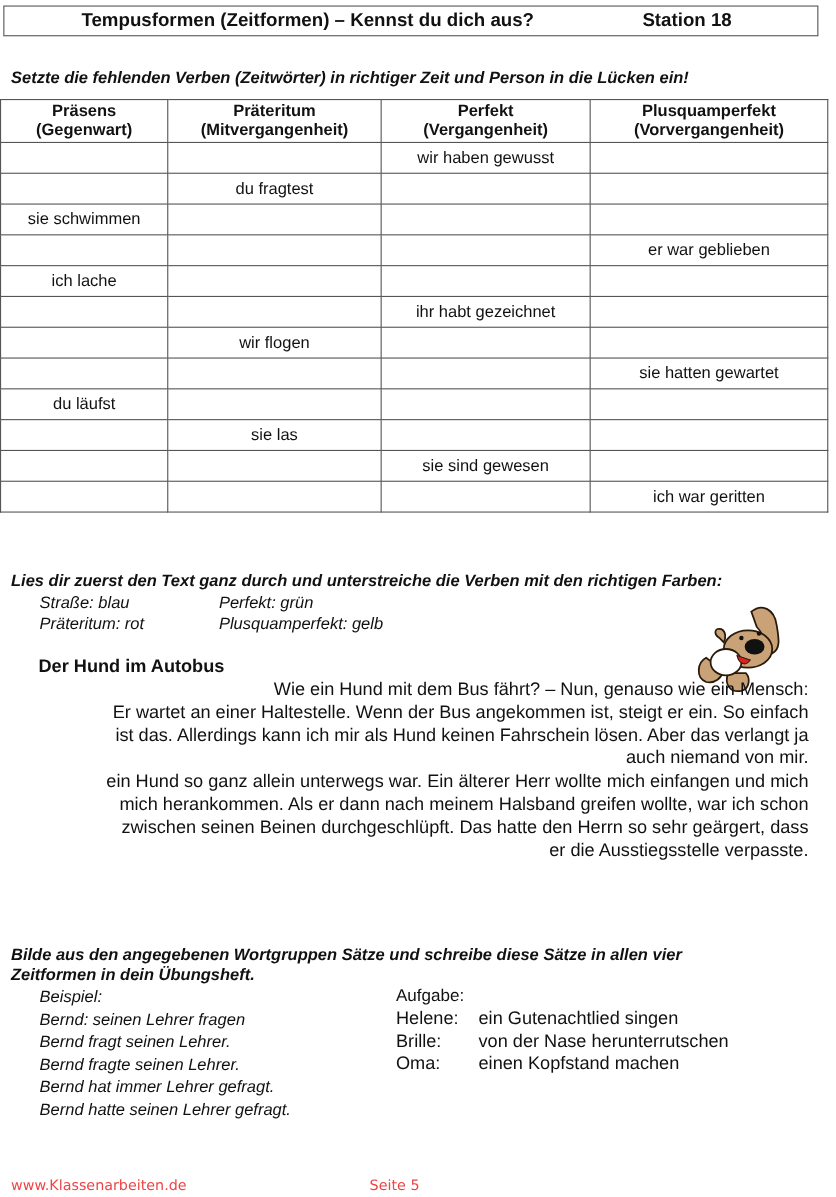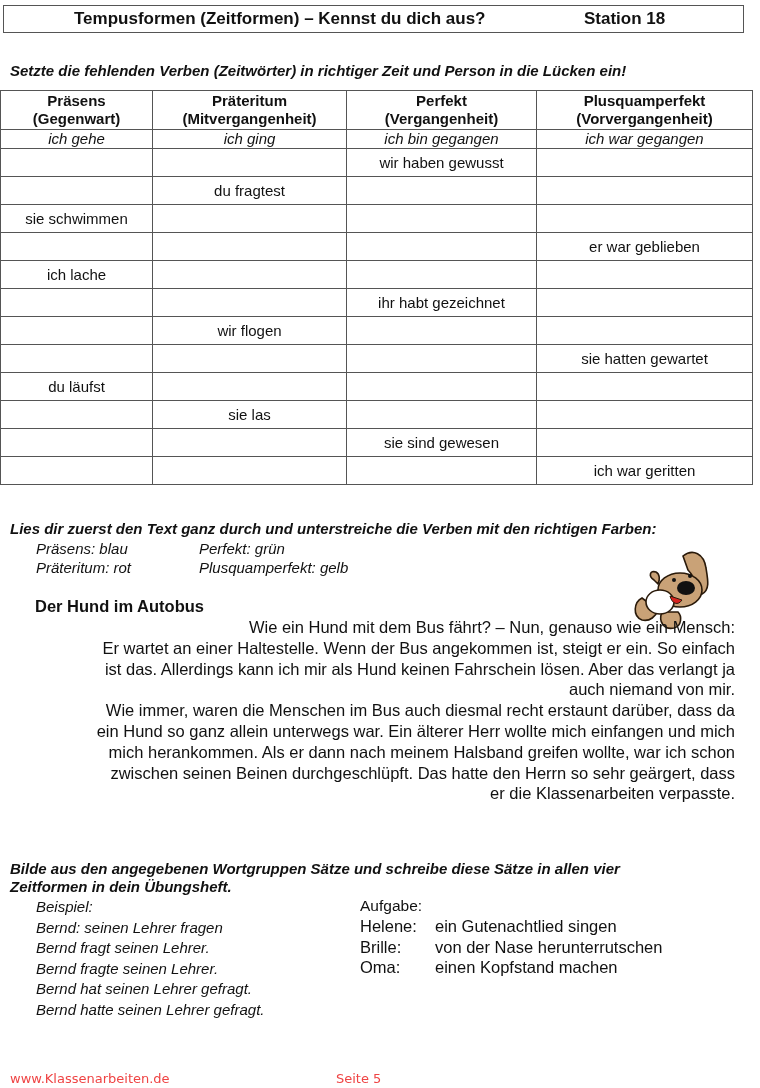--- a/index.html
+++ b/index.html
@@ -43,26 +43,20 @@
   </colgroup>
   <thead>
     <tr>
       <th><span>Präsens</span><br><span>(Gegenwart)</span></th>
       <th><span>Präteritum</span><br><span>(Mitvergangenheit)</span></th>
       <th><span>Perfekt</span><br><span>(Vergangenheit)</span></th>
       <th><span>Plusquamperfekt</span><br><span>(Vorvergangenheit)</span></th>
     </tr>
   </thead>
   <tbody id="table-body">
-    <tr class="example">
-      <td>ich gehe</td>
-      <td>ich ging</td>
-      <td>ich bin gegangen</td>
-      <td>ich war gegangen</td>
-    </tr>
   <tr class="row">
         <td></td>
         <td></td>
         <td>wir haben gewusst</td>
         <td></td>
       </tr>
       <tr class="row">
         <td></td>
         <td>du fragtest</td>
         <td></td>
@@ -126,21 +120,21 @@
         <td></td>
         <td></td>
         <td></td>
         <td>ich war geritten</td>
       </tr>
     </tbody>
 </table>
 
 <div class="abs instr" style="left:10px; top:520px;">Lies dir zuerst den Text ganz durch und unterstreiche  die Verben mit den richtigen Farben:</div>
 
-<div class="abs legend" style="left:36px; top:539px;">Präsens: blau</div>
+<div class="abs legend" style="left:36px; top:539px;">Straße: blau</div>
 <div class="abs legend" style="left:199px; top:539px;">Perfekt: grün</div>
 <div class="abs legend" style="left:36px; top:558px;">Präteritum: rot</div>
 <div class="abs legend" style="left:199px; top:558px;text-align:center;">Plusquamperfekt: gelb</div>
 
 <div class="abs" style="left:628px; top:546px; width:90px; height:86px;">
   <svg width="90" height="86" viewBox="0 0 90 86">
     <g stroke="#2a1a0a" stroke-width="1.6" fill="#c9a277">
       <path d="M55 10 C65 2 76 8 78 22 C80 34 82 44 74 48 C70 40 66 30 60 24 Z"></path>
       <ellipse cx="52" cy="44" rx="22" ry="17"></ellipse>
       <path d="M14 52 C6 56 4 70 14 74 C22 76 28 70 30 64 Z"></path>
@@ -154,38 +148,37 @@
     <circle cx="62" cy="30" r="2" fill="#111"></circle>
   </svg>
 </div>
 
 <div class="abs story-title" style="left:35px; top:597px;">Der Hund im Autobus</div>
 <div class="abs story" style="top:617px;text-align:right;">
   <div>Wie ein Hund mit dem Bus fährt? – Nun, genauso wie ein Mensch:</div>
   <div>Er wartet an einer Haltestelle. Wenn der Bus angekommen ist, steigt er ein. So einfach</div>
   <div>ist das. Allerdings kann ich mir als Hund keinen Fahrschein lösen. Aber das verlangt ja</div>
   <div>auch niemand von mir.</div>
-  <div>Wie immer, waren die Menschen im Bus auch diesmal recht erstaunt darüber, dass da</div>
   <div>ein Hund so ganz allein unterwegs war. Ein älterer Herr wollte mich einfangen und mich</div>
   <div>mich herankommen. Als er dann nach meinem Halsband greifen wollte, war ich schon</div>
   <div>zwischen seinen Beinen durchgeschlüpft. Das hatte den Herrn so sehr geärgert, dass</div>
-  <div>er die Klassenarbeiten verpasste.</div>
+  <div>er die Ausstiegsstelle verpasste.</div>
 </div>
 
 <div class="abs instr" style="left:10px; top:860px; line-height:18px;">
   <div>Bilde aus den angegebenen Wortgruppen Sätze und schreibe diese Sätze in allen vier</div>
   <div>Zeitformen in dein Übungsheft.</div>
 </div>
 
 <div class="abs ex" style="left:36px; top:897px;">
   <div>Beispiel:</div>
   <div>Bernd: seinen Lehrer fragen</div>
   <div>Bernd fragt seinen Lehrer.</div>
   <div>Bernd fragte seinen Lehrer.</div>
-  <div>Bernd hat seinen Lehrer gefragt.</div>
+  <div>Bernd hat immer Lehrer gefragt.</div>
   <div>Bernd hatte seinen Lehrer gefragt.</div>
 </div>
 
 <div class="abs task" style="left:360px; top:896px; font-size:15.5px;">Aufgabe:</div>
 <div class="abs task" style="left:360px; top:916px;">
   <div><span style="display:inline-block;width:75px">Helene:</span><span>ein Gutenachtlied singen</span></div>
   <div><span style="display:inline-block;width:75px">Brille:</span><span>von der Nase herunterrutschen</span></div>
   <div><span style="display:inline-block;width:75px">Oma:</span><span>einen Kopfstand machen</span></div>
 </div>
 

